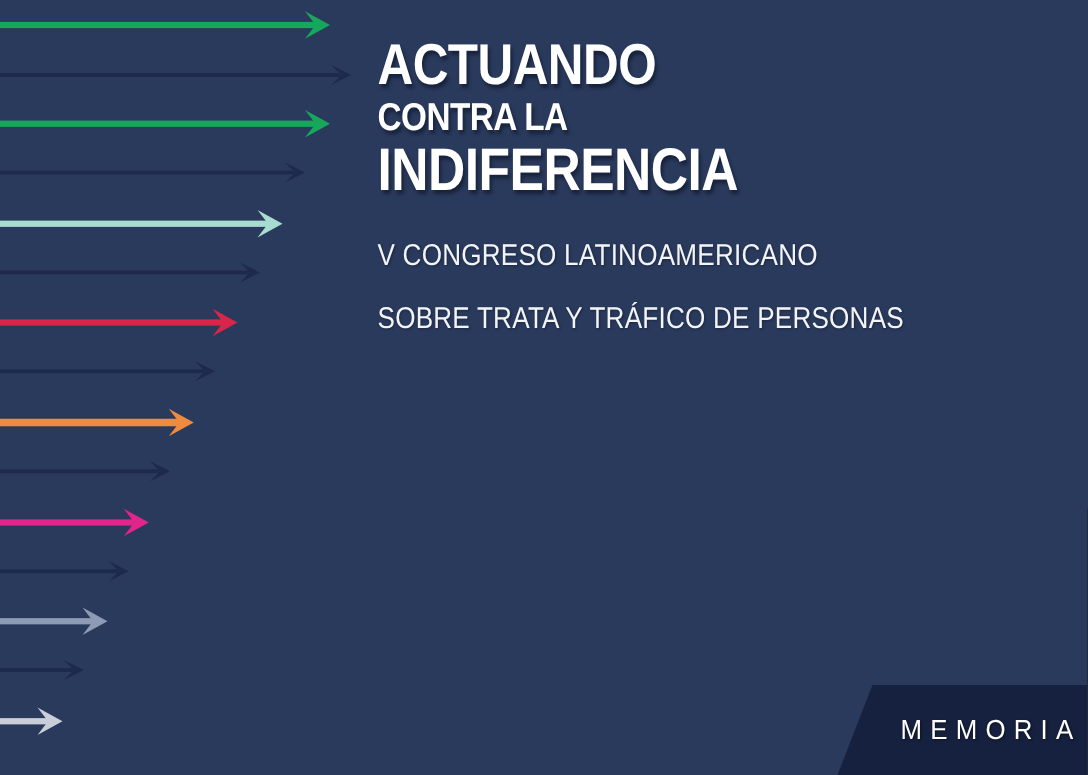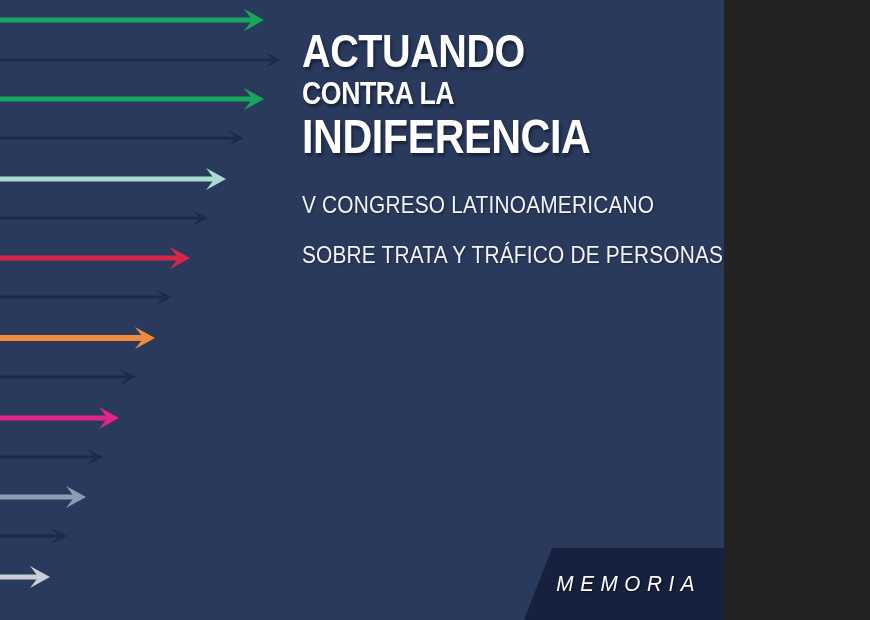--- a/index.html
+++ b/index.html
@@ -2,21 +2,21 @@
 <html><head>
 <meta charset="utf-8">
 <style>
   html, body {
     margin: 0;
     padding: 0;
     background: #222;
   }
   #poster {
     position: relative;
-    width: 724px;
+    width: 870px;
     height: 620px;
     overflow: hidden;
     background: var(--bg, #2a3a5c);
     font-family: "Liberation Sans", sans-serif;
     -webkit-font-smoothing: antialiased;
   }
 
   
   #arrow-layer {
     position: absolute;
@@ -74,22 +74,21 @@
   #memoria-banner {
     position: absolute;
     right: 0;
     bottom: 0;
     width: 200px;
     height: 72px;
     background: var(--banner, #16213f);
     clip-path: polygon(14% 0%, 100% 0%, 100% 100%, 0% 100%);
     display: flex;
     align-items: center;
-    justify-content: center;
-    font-style: italic;
+    justify-content: flex-end;
   }
   #memoria-label {
     color: #ffffff;
     font-family: "Liberation Sans", sans-serif;
     font-size: 22px;
     font-weight: normal;
     letter-spacing: 7px;
     padding-left: 10px;
     transform: scaleX(0.94);
     text-shadow: 1px 1px 2px rgba(0,0,0,0.5);

